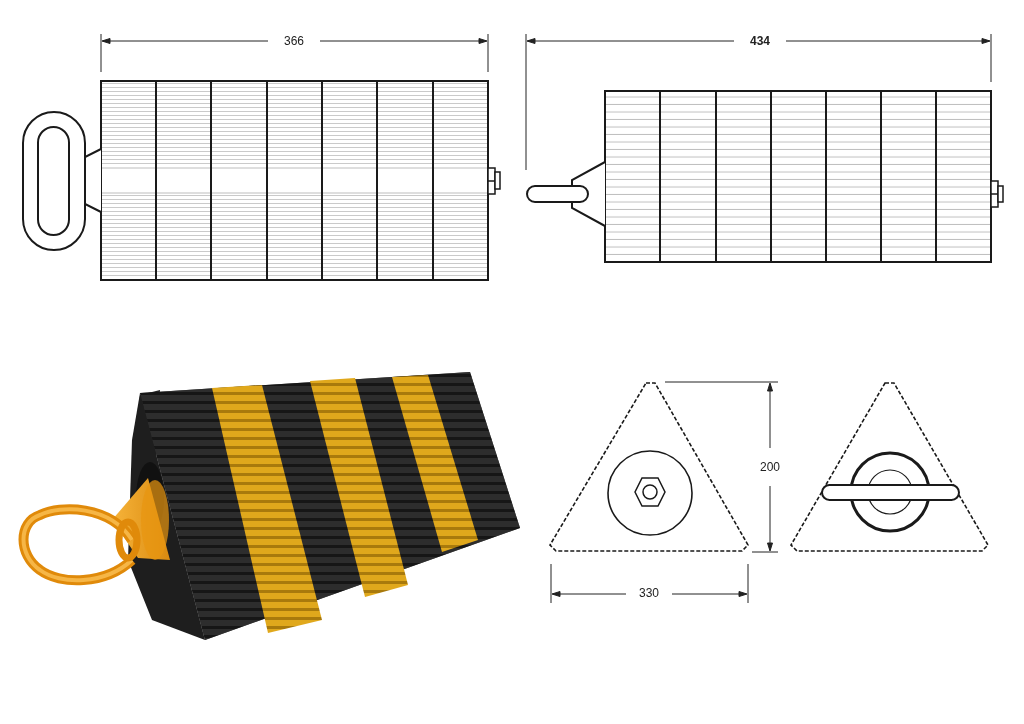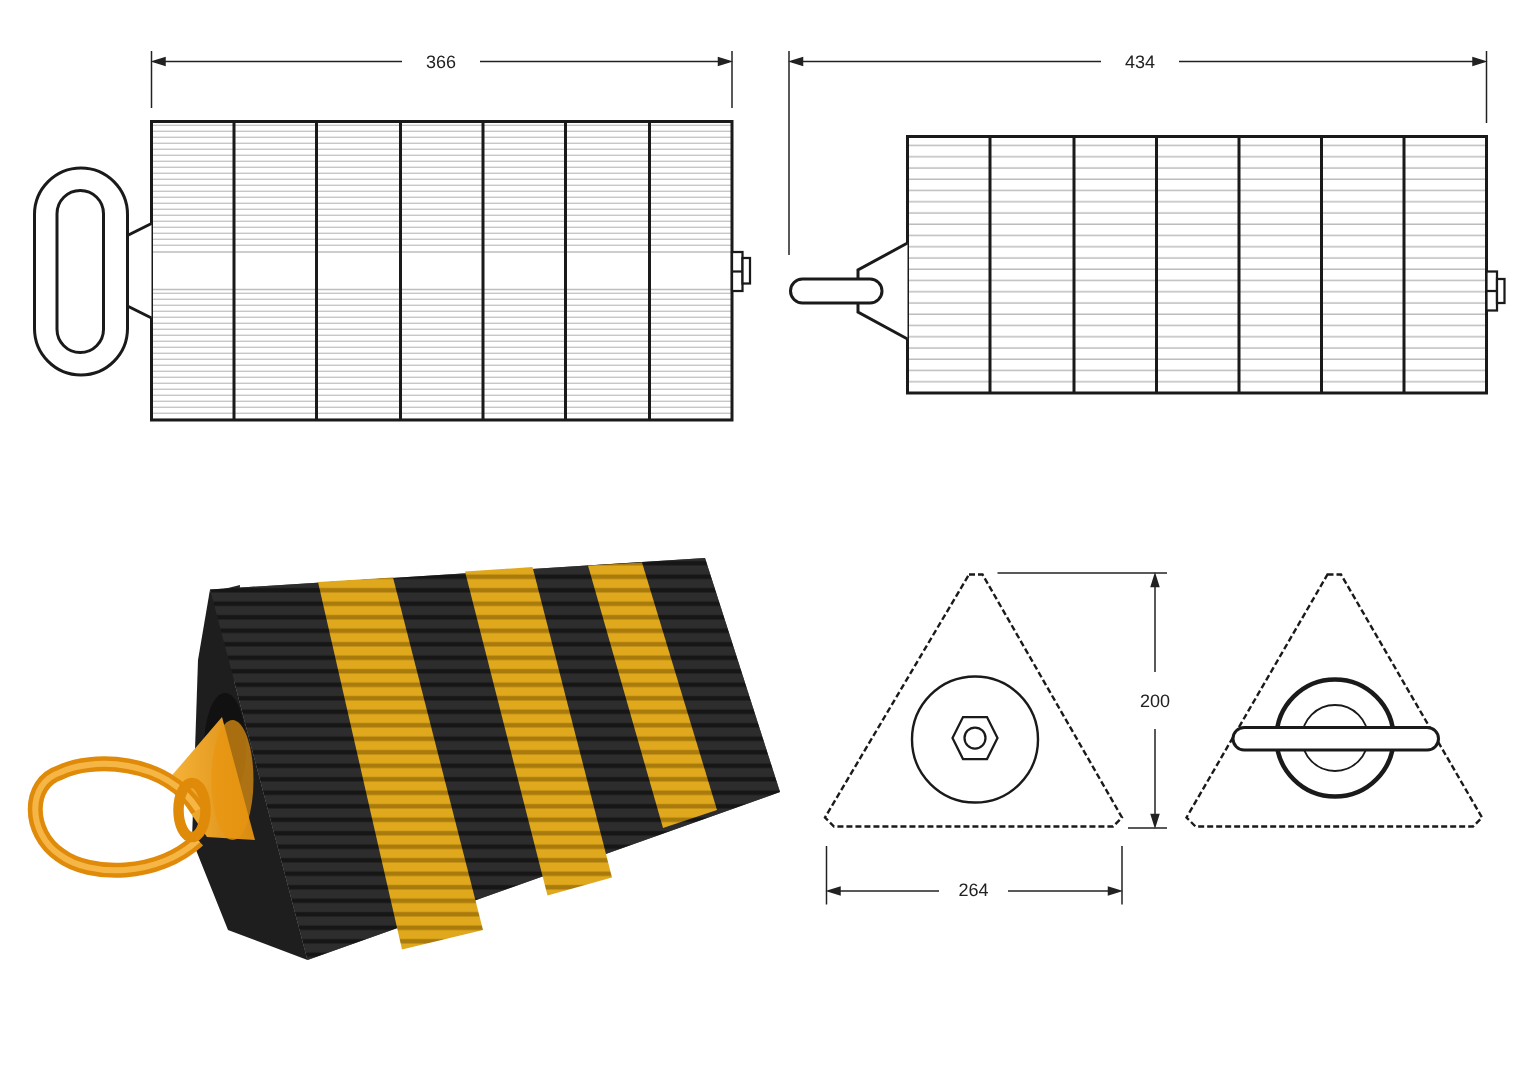--- a/index.html
+++ b/index.html
@@ -151,15 +151,15 @@
 
   <g>
     <path d="M885,383 L894,383 L988,545 L982,551 L797,551 L791,545 Z" fill="#fff" stroke="#1a1a1a" stroke-width="1.6" stroke-dasharray="4 2"></path>
     <circle cx="890" cy="492" r="39" fill="none" stroke="#1a1a1a" stroke-width="3"></circle>
     <circle cx="890" cy="492" r="22" fill="none" stroke="#1a1a1a" stroke-width="1.2"></circle>
     <rect x="822" y="485" width="137" height="15" rx="7.5" ry="7.5" fill="#fff" stroke="#1a1a1a" stroke-width="2"></rect>
   </g>
 </svg>
 
 <div class="dim-label" style="left:294px;top:41px;">366</div>
-<div class="dim-label" style="left:760px;top:41px;">434</div>
+<div class="dim-label" style="left:760px;top:41px;font-weight:bold;">434</div>
 <div class="dim-label" style="left:770px;top:467px;">200</div>
-<div class="dim-label" style="left:649px;top:593px;">264</div>
+<div class="dim-label" style="left:649px;top:593px;">330</div>
 
 </body></html>

